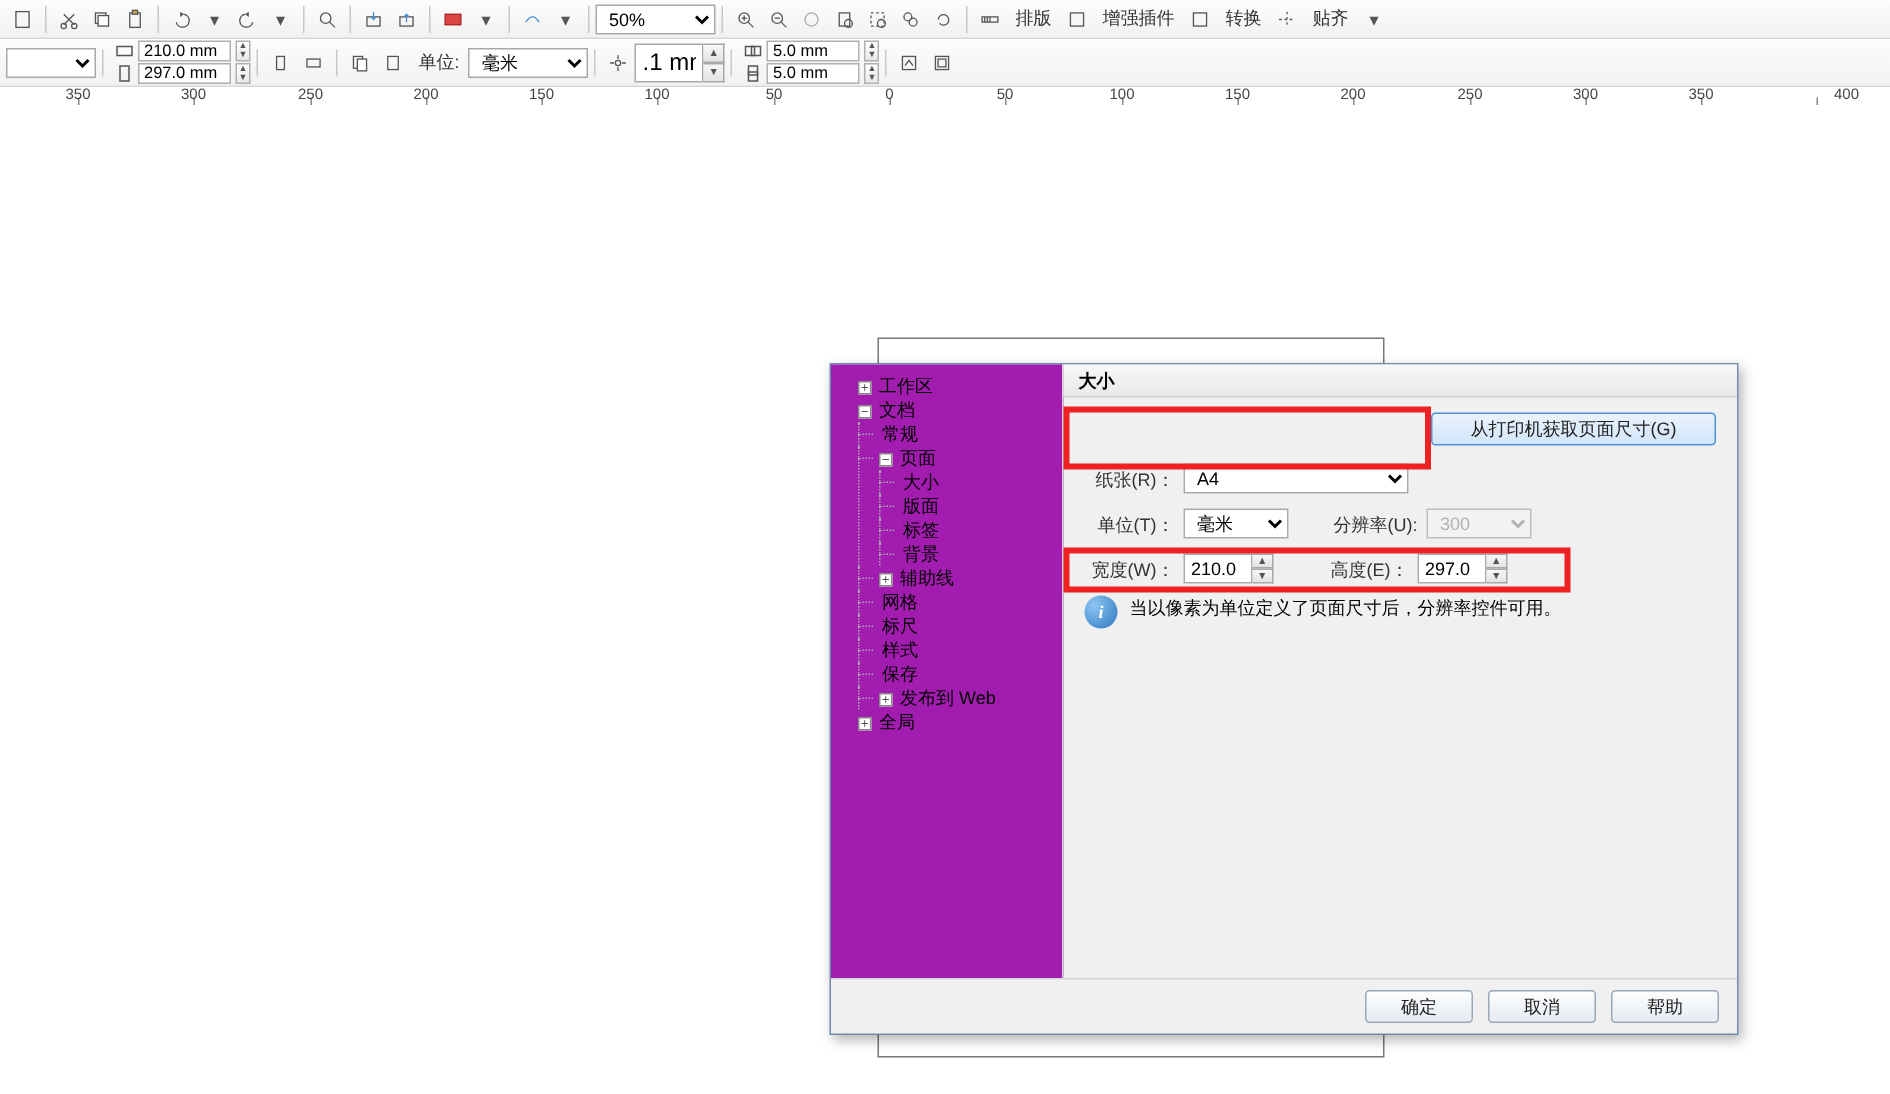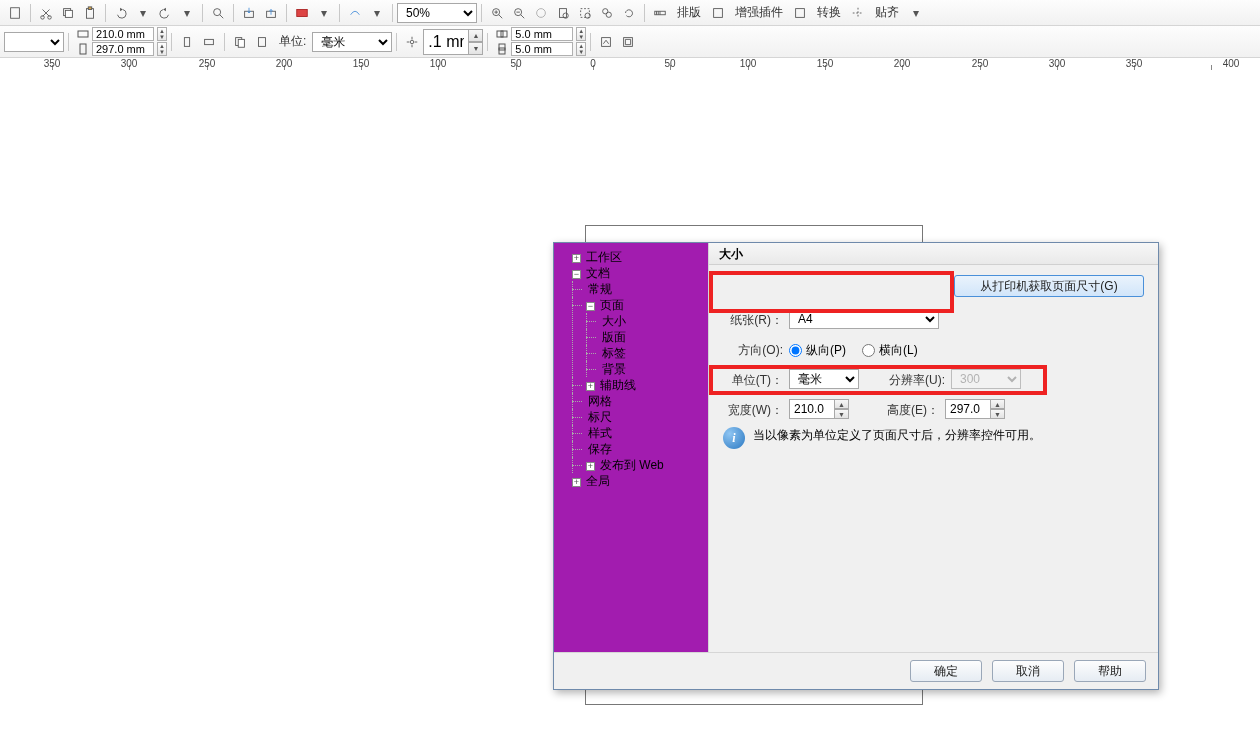--- a/index.html
+++ b/index.html
@@ -654,31 +654,20 @@
           <span class="btn highlight" style="min-width:190px;">从打印机获取页面尺寸(G)</span>
         </div>
 
         <div class="form-row">
           <span class="flabel">纸张(R)：</span>
           <select style="width:150px"><option>A4</option></select>
         </div>
 
         <div class="highlight-box" style="left:0px; top:6px; width:245px; height:42px;"></div>
 
-        <div class="form-row">
-          <span class="flabel">方向(O):</span>
-          <label class="radio-wrap">
-              <input type="radio" checked="" style="">
-              <span>纵向(P)</span>
-            </label>
-          <label class="radio-wrap">
-              <input type="radio" style="">
-              <span>横向(L)</span>
-            </label>
-        </div>
 
         <div class="form-row">
           <span class="flabel">单位(T)：</span>
           <select style="width:70px"><option>毫米</option></select>
           <span style="width:22px"></span>
           <span class="flabel disabled-text" style="width:70px">分辨率(U):</span>
           <select style="width:70px; color:#999; background:#f4f4f4" disabled=""><option>300</option></select>
         </div>
 
         <div class="form-row">

